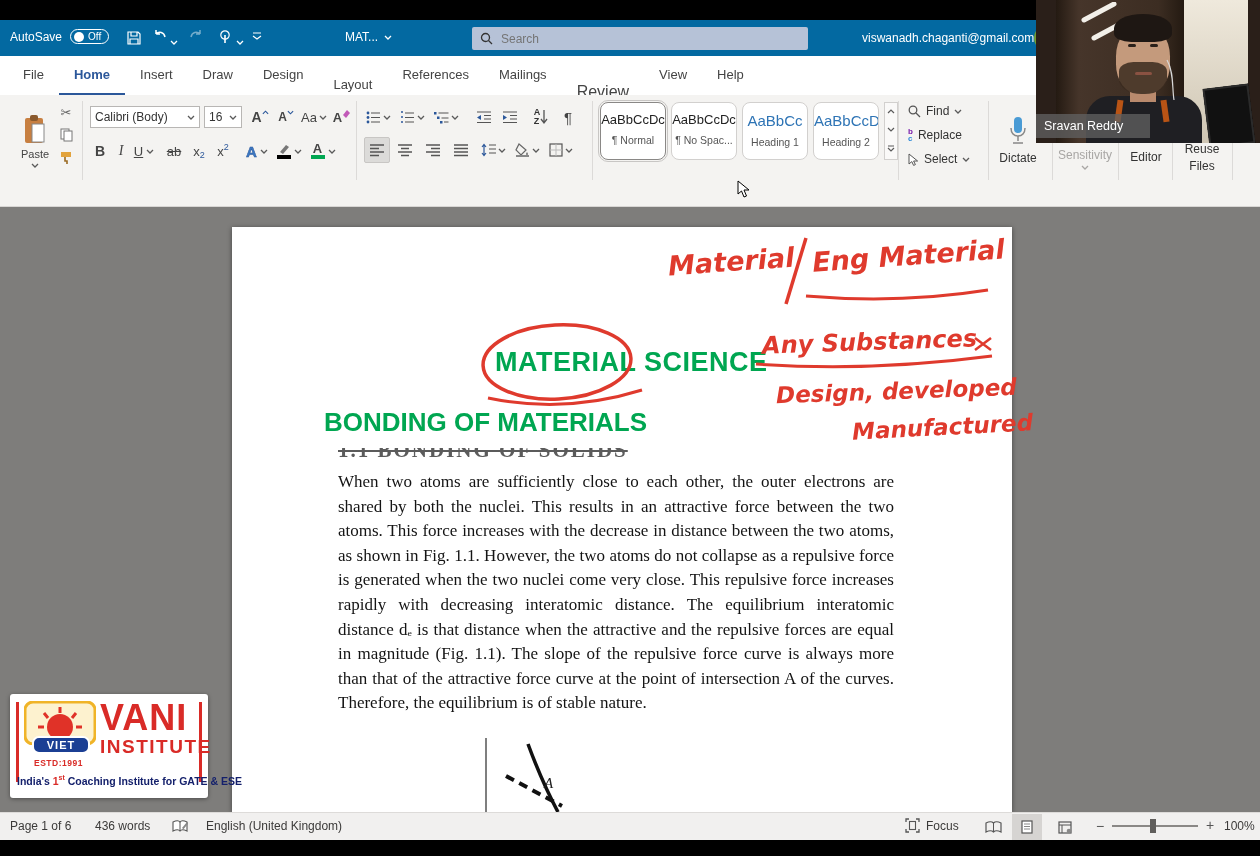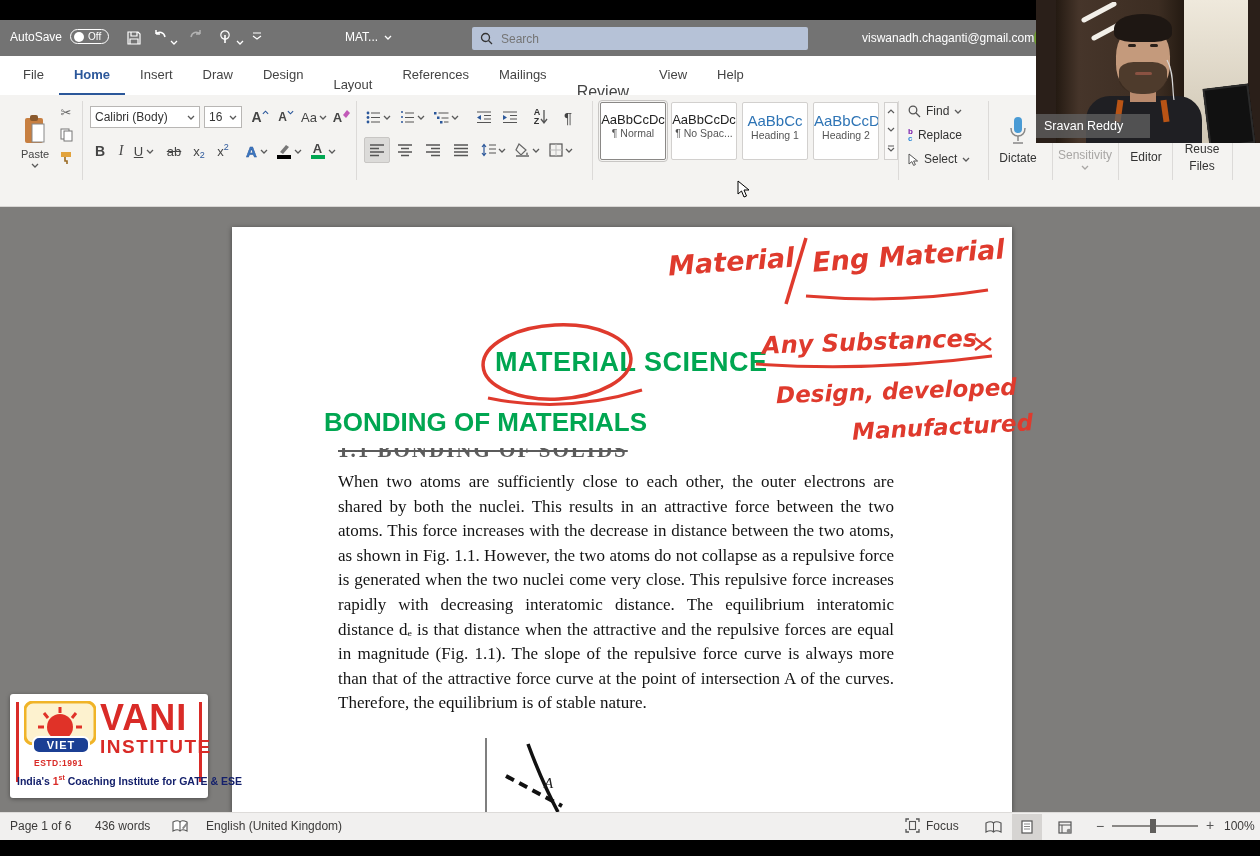--- a/index.html
+++ b/index.html
@@ -4,32 +4,32 @@
 <style>
   *{margin:0;padding:0;box-sizing:border-box}
   html,body{background:#000}
   #screen{position:relative;width:1260px;height:856px;background:#000;overflow:hidden;
           font-family:"Liberation Sans",sans-serif;color:#3b3a39;font-size:12px}
   .A{position:absolute}
   
   .cv{width:8px;height:5px;fill:none;stroke:#5a5a5a;stroke-width:1.3}
   .cvw{stroke:#fff}
   
-  .tbar{background:#737373;color:#fff}
+  .tbar{background:#0369a1;color:#fff}
   .pill{border:1px solid #fff;border-radius:9px;display:flex;align-items:center;gap:4px;padding:1px 7px 1px 3px;color:#fff;font-size:10px}
   .dot{width:10px;height:10px;border-radius:50%;background:#fff}
   
   .ribbon{background:#f4f3f1;border-bottom:1px solid #d8d6d4}
   .sep{position:absolute;top:6px;bottom:26px;width:1px;background:#dcdad8}
   .glabel{position:absolute;top:186px;font-size:10.5px;color:#696764;text-align:center}
   .ic{position:absolute;display:flex;align-items:center;justify-content:center;border-radius:2px;color:#444}
   .combo{position:absolute;background:#fff;border:1px solid #b8b6b4;display:flex;align-items:center;font-size:12px;color:#333;padding:0 4px;justify-content:space-between}
-  .stylecard{position:absolute;width:66px;height:58px;background:#fff;border:1px solid #d2d0ce;border-radius:2px;text-align:center;cursor:default}
+  .stylecard{position:absolute;width:66px;height:58px;background:#fff;border:1px solid #d2d0ce;border-radius:8px;text-align:center;cursor:default}
   .stylecard .pv{font-size:13px;color:#222;margin-top:9px;white-space:nowrap;overflow:hidden}
-  .stylecard .cap{font-size:10.5px;color:#555;white-space:nowrap;overflow:hidden}
+  .stylecard .cap{font-size:10.5px;color:#555;margin-top:7px;white-space:nowrap;overflow:hidden}
   .hblue .pv{color:#2e74b5;font-size:15px}
   .selcard{border:1px solid #8a8886;outline:1px solid #c8c6c4;outline-offset:1px}
   .btnrow{position:absolute;display:flex;align-items:center;gap:5px;font-size:12px;color:#333}
   
   .page{background:#fff;box-shadow:0 1px 5px rgba(0,0,0,.45)}
   .greenh{color:#00a651;font-weight:bold;font-family:"Liberation Sans",sans-serif;white-space:nowrap}
   .bodytxt{font-family:"Liberation Serif",serif;font-size:17px;line-height:24.6px;text-align:justify;color:#141414}
   .ink{color:#df3a2d;font-style:italic;font-weight:600;font-family:"DejaVu Sans",sans-serif;white-space:nowrap}
   
   .sbar{background:#f1f0ef;border-top:1px solid #dddbd9;font-size:12px;color:#3b3a39}

